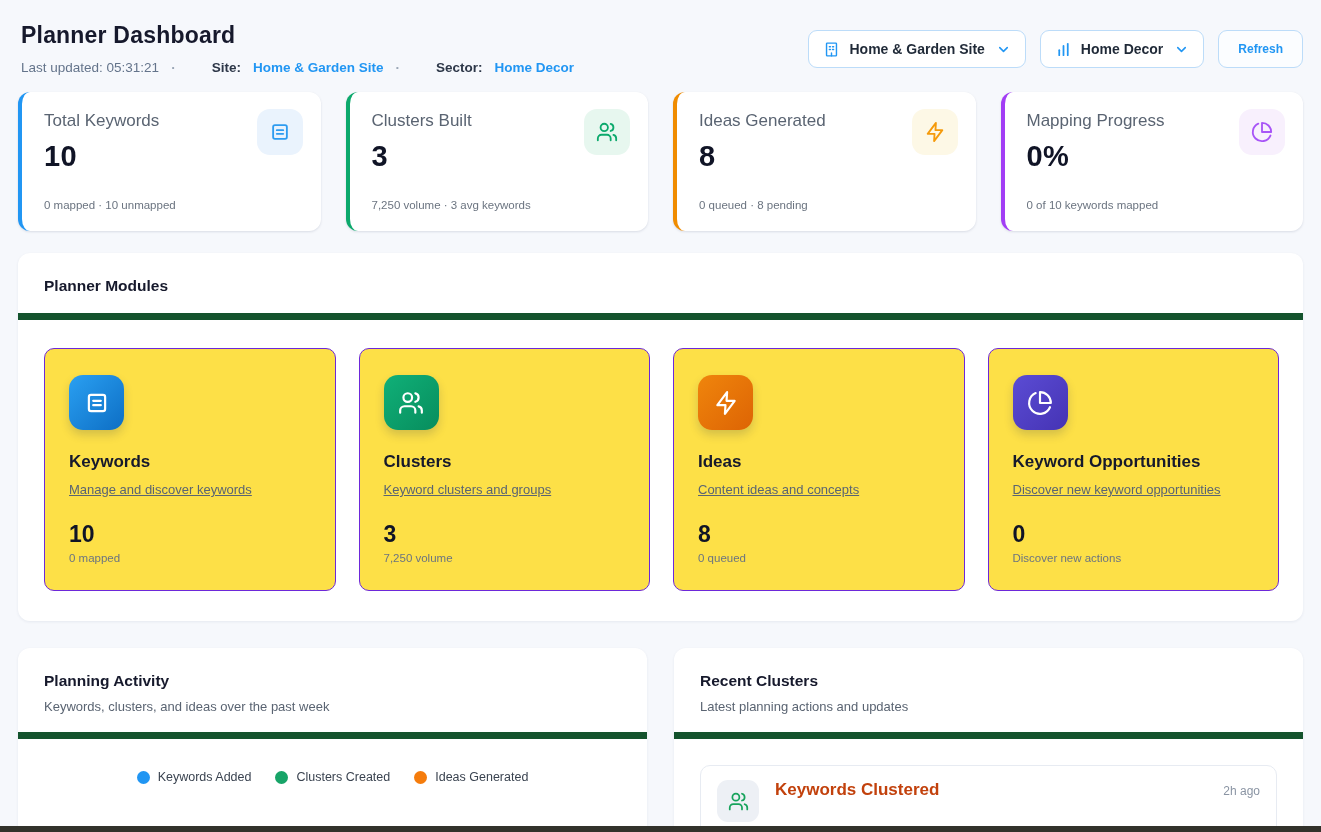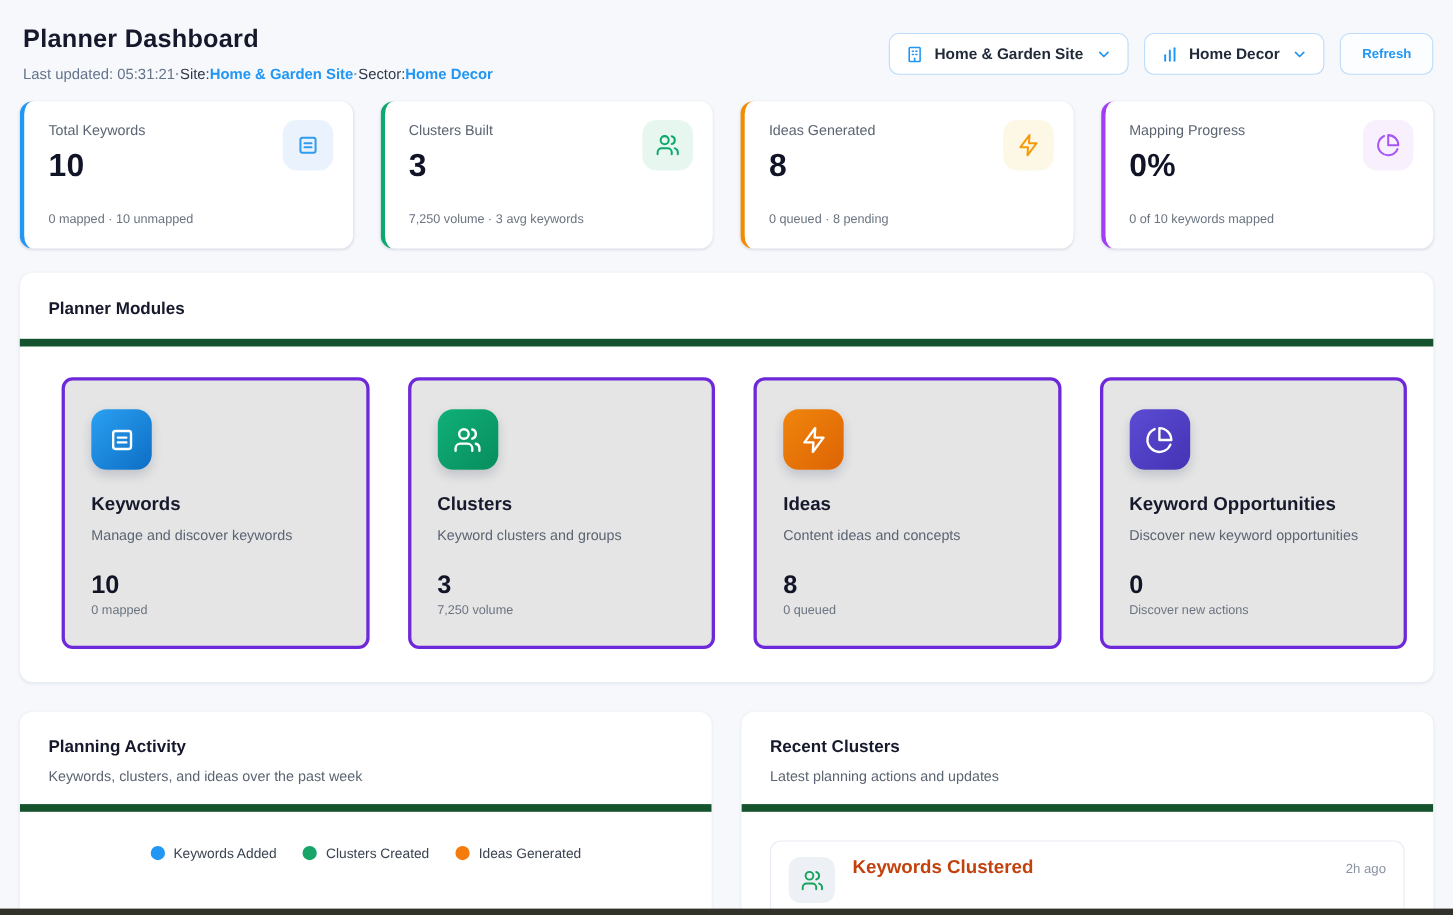--- a/index.html
+++ b/index.html
@@ -8,22 +8,22 @@
     font-family: "Liberation Sans", sans-serif;
     background: #f6f8fc;
     color: #16192c;
     position: relative;
   }
   .page { padding: 18px 18px 0 18px; }
 
   
   .header-row { display: flex; justify-content: space-between; align-items: flex-start; }
   .page-title { font-size: 23px; font-weight: 800; color: #16192c; margin: 4px 0 0 3px; letter-spacing: .2px; }
-  .meta-row { margin: 11px 0 0 3px; font-size: 13.5px; color: #64748b; display: flex; align-items: center; gap: 0; }
-  .meta-row .strong { color: #2d3748; font-weight: 400; }
+  .meta-row { margin: 11px 0 0 3px; font-size: 13.5px; color: #64748b; display: flex; align-items: center; gap: 12px; }
+  .meta-row .strong { color: #2d3748; font-weight: 700; margin-left: 24px; }
   .meta-row .link { color: #2196f3; font-weight: 700; text-decoration: none; cursor: pointer; }
   .meta-dot { color: #9aa6b5; font-weight: 700; }
 
   .toolbar { display: flex; gap: 14px; margin-top: 12px; }
   .dd-btn, .refresh-btn {
     height: 38px; background: #ffffff; border: 1.5px solid #bcdcf9;
     border-radius: 9px; display: flex; align-items: center; gap: 9px;
     padding: 0 14px; cursor: pointer; font-family: inherit;
   }
   .dd-btn .dd-label { font-size: 14px; font-weight: 700; color: #1f2937; }
@@ -37,21 +37,21 @@
   .stat-card {
     position: relative; background: #fff; border-radius: 12px;
     padding: 19px 20px 20px 22px; min-height: 130px;
     box-shadow: 0 1px 3px rgba(20,40,80,.08), 0 1px 2px rgba(20,40,80,.05);
     border-left: 4px solid transparent;
   }
   .stat-card.c-blue   { border-left-color: #2196f3; }
   .stat-card.c-green  { border-left-color: #0ca96c; }
   .stat-card.c-orange { border-left-color: #f08c00; }
   .stat-card.c-purple { border-left-color: #a23df5; }
-  .stat-label { font-size: 13px; color: #5a6472; }
+  .stat-label { font-size: 17px; color: #5a6472; }
   .stat-value { font-size: 29px; font-weight: 800; color: #101426; margin-top: 9px; letter-spacing: .3px; }
   .stat-caption { font-size: 11.5px; color: #6b7480; margin-top: 26px; }
   .stat-iconbox {
     position: absolute; top: 17px; right: 18px; width: 46px; height: 46px;
     border-radius: 13px; display: flex; align-items: center; justify-content: center;
   }
   .ib-blue   { background: #eaf3fd; color: #2e9cf0; }
   .ib-green  { background: #e7f7ef; color: #0ca96c; }
   .ib-yellow { background: #fdf8e6; color: #f59a0b; }
   .ib-purple { background: #f8f0fd; color: #a855f7; }
@@ -60,48 +60,48 @@
   .section-card {
     background: #fff; border-radius: 12px; margin-top: 22px;
     box-shadow: 0 1px 3px rgba(20,40,80,.07);
   }
   .section-header { padding: 24px 26px 18px 26px; border-bottom: 7px solid #14532d; }
   .section-title { font-size: 15.5px; font-weight: 700; color: #16192c; }
   .section-subtitle { font-size: 13px; color: #5a6472; margin-top: 9px; }
 
   .modules-grid { display: grid; grid-template-columns: repeat(4, 1fr); gap: 23px; padding: 28px 24px 30px 26px; }
   .module-card {
-    background: #e5e5e5; border: 3px solid #6d28d9; border-radius: 10px;
-    padding: 26px 24px; cursor: pointer; min-height: 238px; margin-left: 12px;
+    background: #fde047; border: 1px solid #6d28d9; border-radius: 10px;
+    padding: 26px 24px; cursor: pointer; min-height: 238px;
   }
   .module-iconbox {
     width: 55px; height: 55px; border-radius: 14px; color: #fff;
     display: flex; align-items: center; justify-content: center;
     box-shadow: 0 5px 10px rgba(20,40,80,.18);
   }
   .mi-blue   { background: linear-gradient(135deg, #2aa0f2, #0d6ec4); }
   .mi-green  { background: linear-gradient(135deg, #10b078, #078d5d); }
   .mi-orange { background: linear-gradient(135deg, #f0850c, #dd6404); }
   .mi-purple { background: linear-gradient(135deg, #5b4cd4, #4533b4); }
   .module-title { font-size: 17px; font-weight: 800; color: #16192c; margin-top: 22px; }
-  .module-desc { font-size: 13px; color: #5a6472; margin-top: 10px; }
+  .module-desc { font-size: 13px; color: #5a6472; margin-top: 10px; text-decoration: underline; }
   .module-value { font-size: 23px; font-weight: 800; color: #101426; margin-top: 24px; }
   .module-caption { font-size: 11.5px; color: #6b7480; margin-top: 4px; }
 
   
   .bottom-grid { display: grid; grid-template-columns: 1fr 1fr; gap: 27px; margin-top: 27px; }
   .bottom-card {
     background: #fff; border-radius: 12px; height: 330px; overflow: hidden;
     box-shadow: 0 1px 3px rgba(20,40,80,.07); position: relative;
   }
   .bottom-card .section-header { padding: 24px 26px 18px 26px; }
 
   
   .legend-row { display: flex; justify-content: center; align-items: center; gap: 24px; margin-top: 31px; }
-  .legend-item { display: flex; gap: 8px; }
+  .legend-item { display: flex; align-items: center; gap: 8px; }
   .legend-dot { width: 13px; height: 13px; border-radius: 50%; }
   .ld-blue { background: #2196f3; } .ld-green { background: #17a468; } .ld-orange { background: #f57c0c; }
   .legend-label { font-size: 12.5px; color: #3a4350; }
 
   
   .activity-item {
     margin: 26px 26px 0 26px; border: 1px solid #e7ebf2; border-radius: 10px;
     padding: 14px 16px; display: flex; gap: 16px; cursor: pointer; background: #fff;
   }
   .activity-iconbox {

